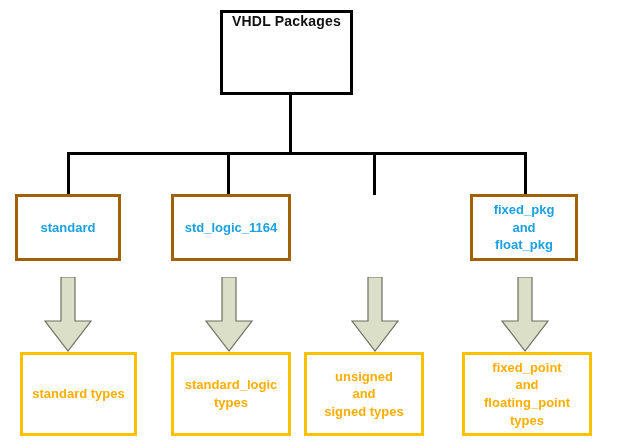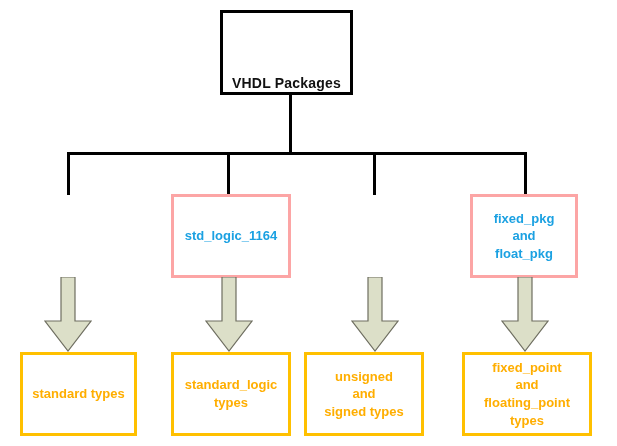--- a/index.html
+++ b/index.html
@@ -20,21 +20,21 @@
   .root-node {
     position: absolute;
     left: 220px;
     top: 10px;
     width: 133px;
     height: 85px;
     box-sizing: border-box;
     border: 3px solid #000000;
     background: #ffffff;
     display: flex;
-    align-items: flex-end;
+    align-items: flex-start;
     justify-content: center;
   }
   .root-label {
     color: #111111;
     font-size: 14px;
     font-weight: bold;
     letter-spacing: 0.2px;
     text-align: center;
     line-height: 1.2;
   }
@@ -48,23 +48,23 @@
   .conn-h {
     position: absolute;
     height: 3px;
     background: #000000;
   }
 
   
   .pkg-node {
     position: absolute;
     top: 194px;
-    height: 84px;
+    height: 67px;
     box-sizing: border-box;
-    border: 3px solid #fca5a5;
+    border: 3px solid #a16207;
     background: #ffffff;
     display: flex;
     align-items: center;
     justify-content: center;
     padding: 0 4px;
   }
   .pkg-label {
     color: #1BA1E2;
     font-size: 13px;
     font-weight: bold;
@@ -115,20 +115,23 @@
 
   <div class="conn-v" style="left:289px; top:95px; height:60px;"></div>
 
   <div class="conn-h" style="left:67px; top:152px; width:460px;"></div>
 
   <div class="conn-v" style="left:67px; top:152px; height:43px;"></div>
   <div class="conn-v" style="left:227px; top:152px; height:43px;"></div>
   <div class="conn-v" style="left:373px; top:152px; height:43px;"></div>
   <div class="conn-v" style="left:524px; top:152px; height:43px;"></div>
 
+  <div class="pkg-node" style="left:15px; width:106px;">
+    <span class="pkg-label">standard</span>
+  </div>
   <div class="pkg-node" style="left:171px; width:120px;">
     <span class="pkg-label">std_logic_1164</span>
   </div>
   <div class="pkg-node" style="left:470px; width:108px;">
     <span class="pkg-label">fixed_pkg
 and
 float_pkg</span>
   </div>
 
   <div class="block-arrow" style="left:43px;">

